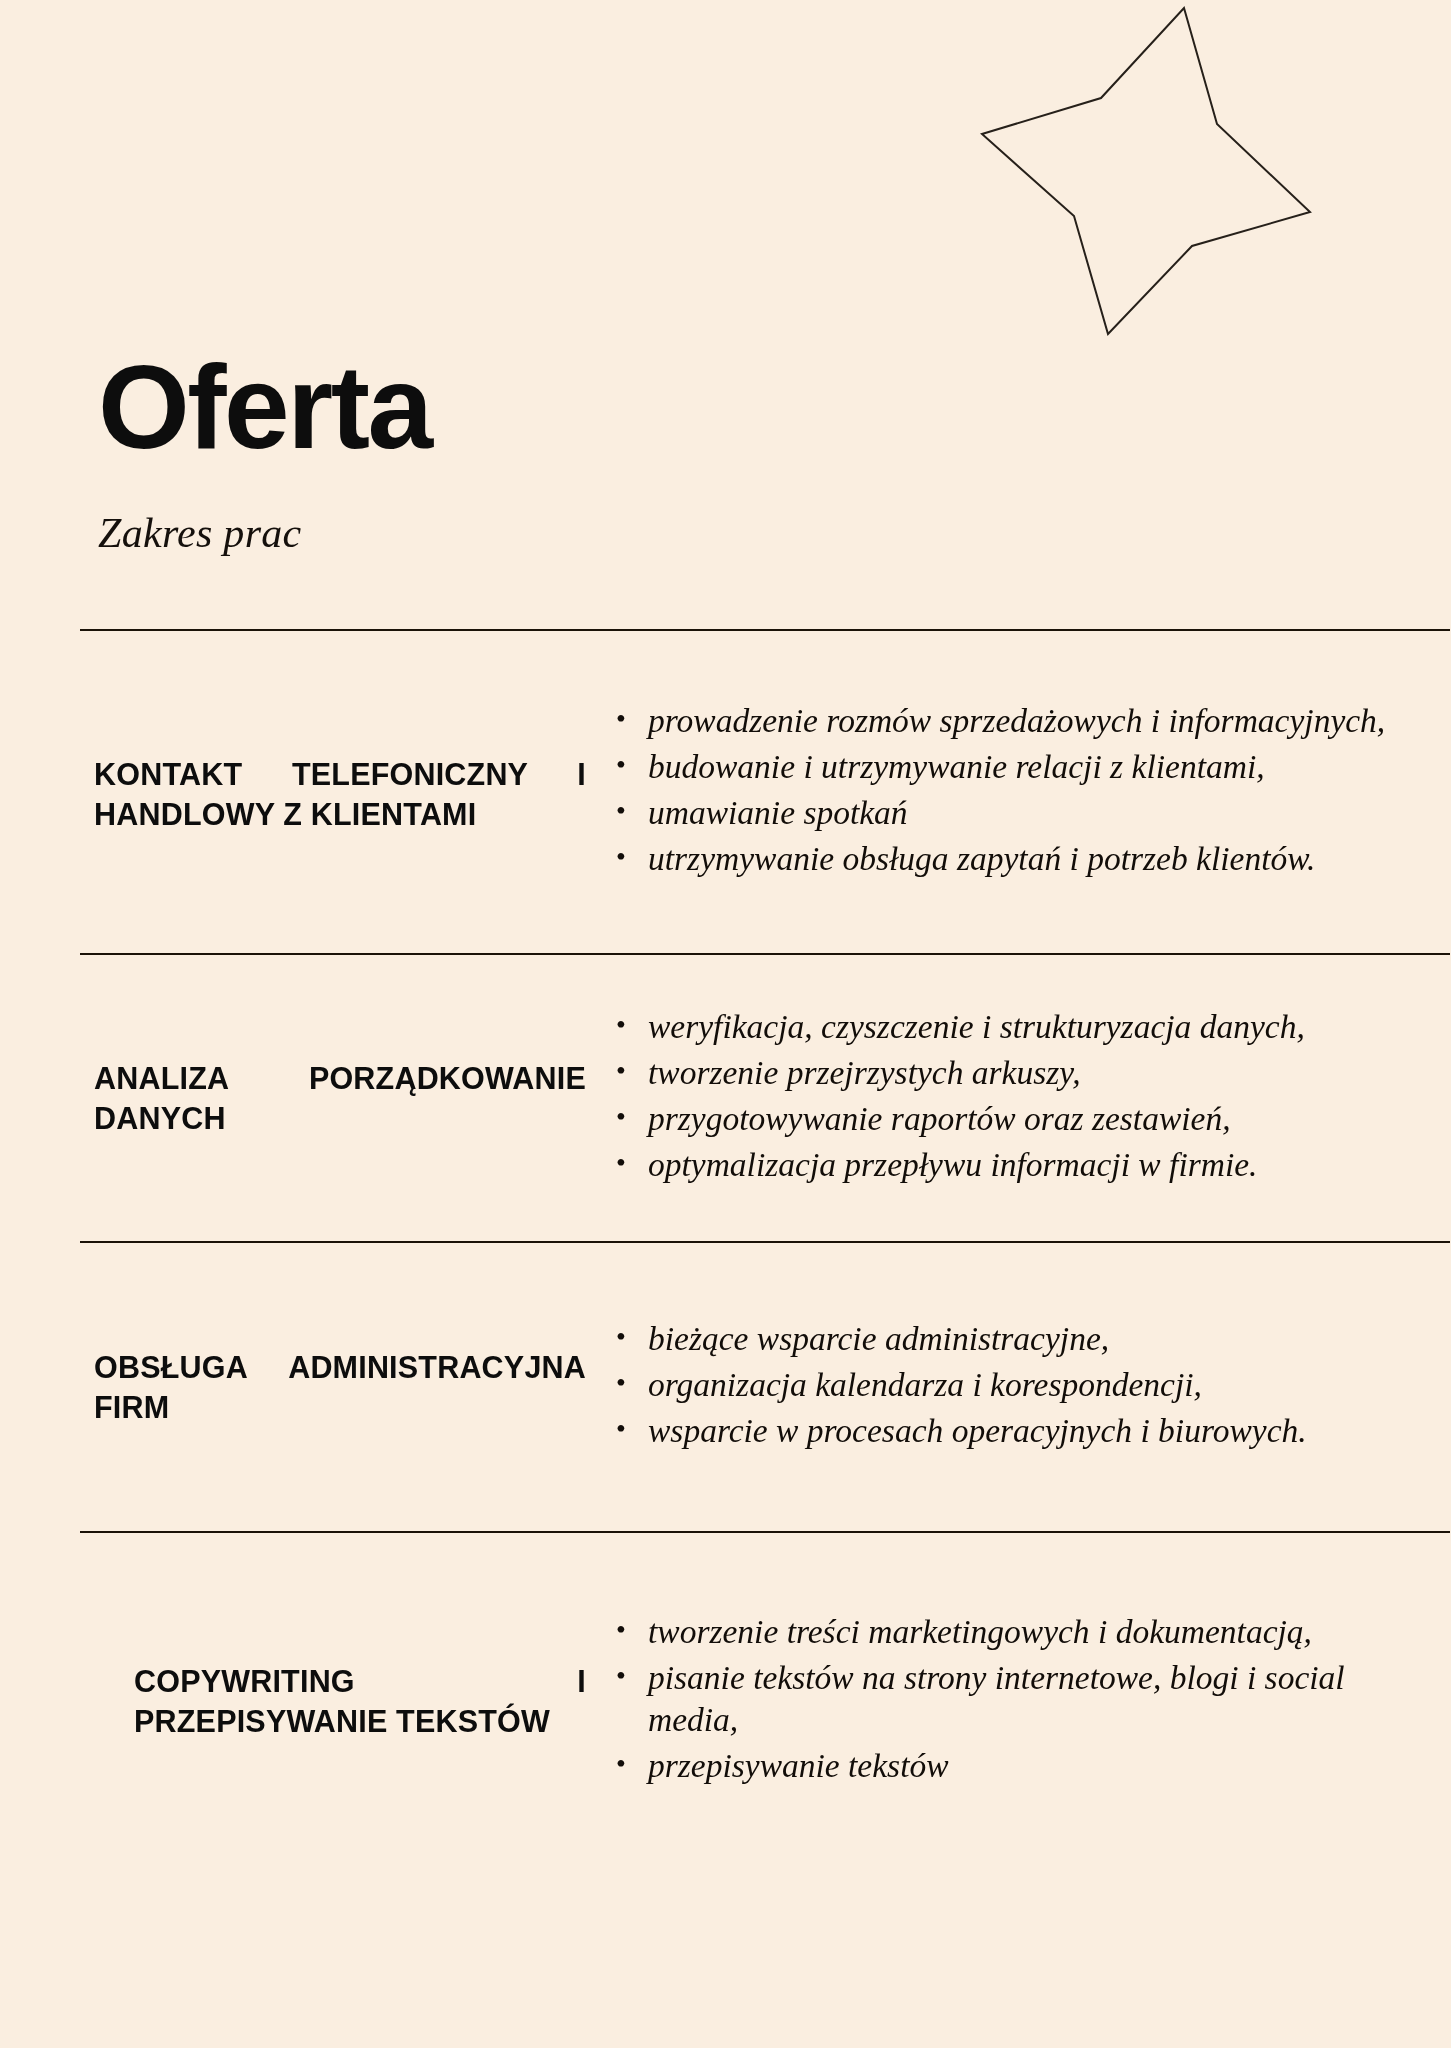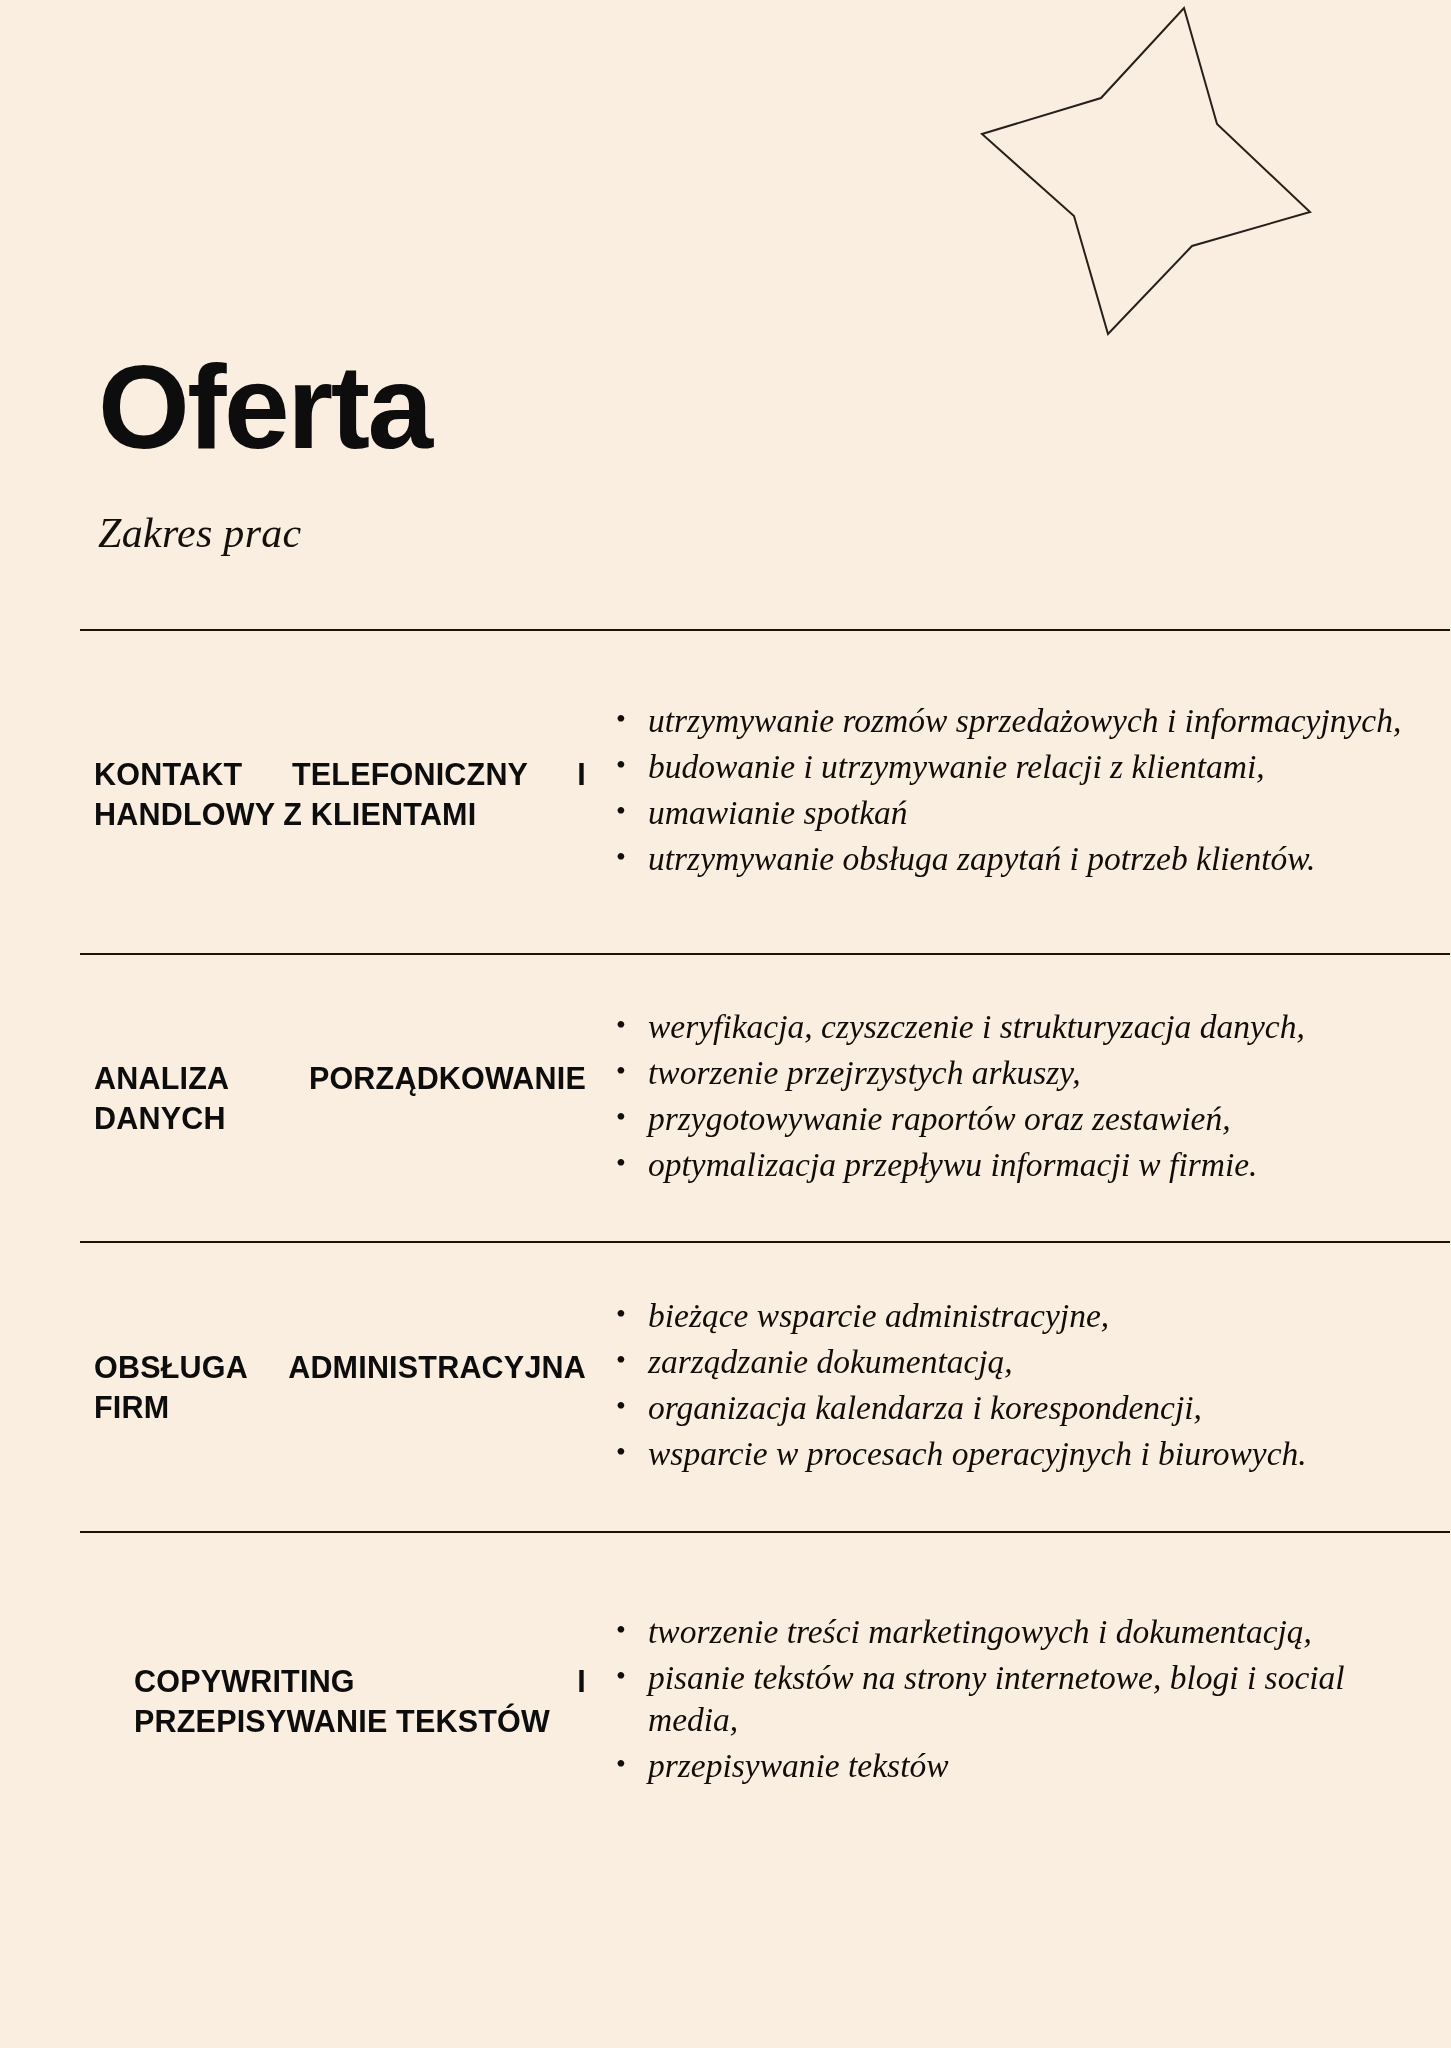--- a/index.html
+++ b/index.html
@@ -160,21 +160,21 @@
   <div class="scope-table">
 
     <div class="rule"></div>
 
     <div class="scope-row row-1">
       <div class="row-heading-cell">
         <div class="row-heading">KONTAKT TELEFONICZNY I HANDLOWY Z KLIENTAMI</div>
       </div>
       <div class="row-bullets-cell">
         <ul class="bullets">
-          <li>utrzymywanie rozmów sprzedażowych i informacyjnych,</li>
+          <li>prowadzenie rozmów sprzedażowych i informacyjnych,</li>
           <li>budowanie i utrzymywanie relacji z klientami,</li>
           <li>umawianie spotkań</li>
           <li class="justify">utrzymywanie obsługa zapytań i potrzeb klientów.</li>
         </ul>
       </div>
     </div>
 
     <div class="rule"></div>
 
     <div class="scope-row row-2">
@@ -193,21 +193,20 @@
 
     <div class="rule"></div>
 
     <div class="scope-row row-3">
       <div class="row-heading-cell">
         <div class="row-heading">OBSŁUGA ADMINISTRACYJNA FIRM</div>
       </div>
       <div class="row-bullets-cell">
         <ul class="bullets">
           <li>bieżące wsparcie administracyjne,</li>
-          <li>zarządzanie dokumentacją,</li>
           <li>organizacja kalendarza i korespondencji,</li>
           <li>wsparcie w procesach operacyjnych i biurowych.</li>
         </ul>
       </div>
     </div>
 
     <div class="rule"></div>
 
     <div class="scope-row row-4">
       <div class="row-heading-cell">

